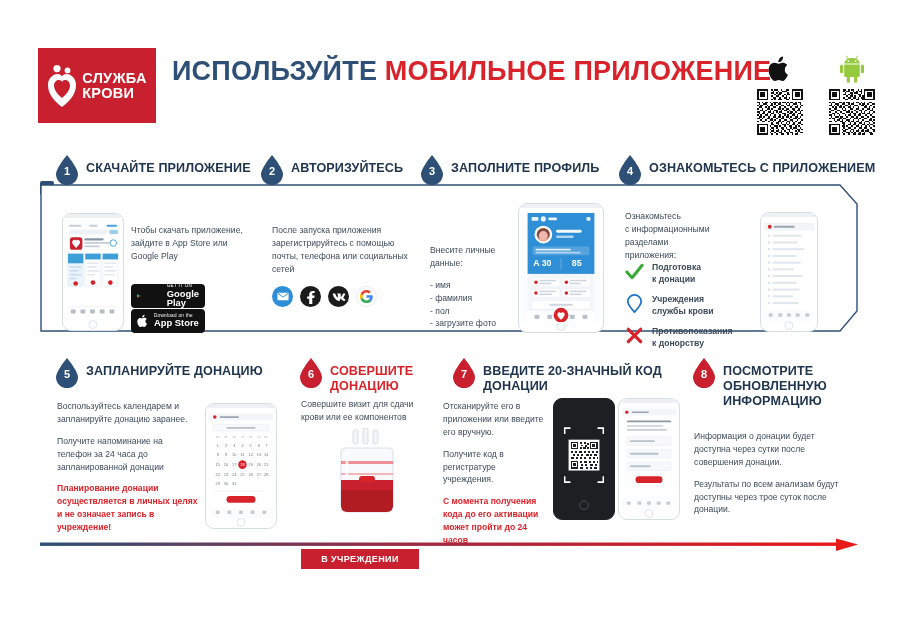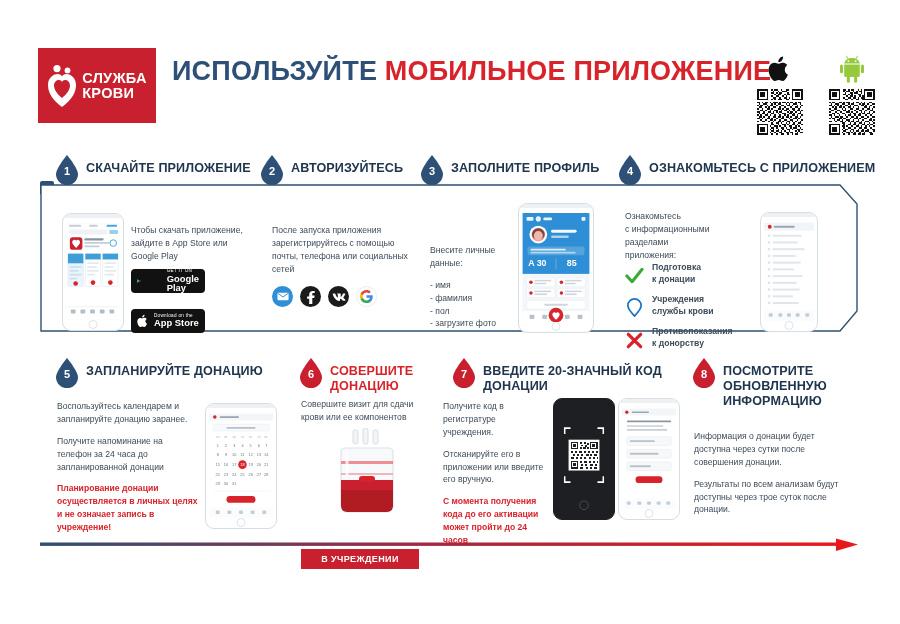--- a/index.html
+++ b/index.html
@@ -96,21 +96,21 @@
 
   
   .soc { display: flex; gap: 7px; }
   .soc .c {
     width: 21px; height: 21px; border-radius: 50%;
     display: flex; align-items: center; justify-content: center;
   }
 
   
   .infolist { position: absolute; display: flex; flex-direction: column; gap: 9px; }
-  .infoitem { display: flex; align-items: flex-end; gap: 8px; }
+  .infoitem { display: flex; align-items: flex-start; gap: 8px; }
   .infoitem .ic { width: 19px; height: 19px; flex: 0 0 auto; }
   .infoitem .lb { font-size: 8.6px; line-height: 1.35; color: #3d4b5a; font-weight: bold; }
 
   
   .redbtn {
     position: absolute; background: #c8202f; color: #fff;
     font-size: 9px; font-weight: bold; letter-spacing: .4px;
     display: flex; align-items: center; justify-content: center;
   }
 
@@ -709,21 +709,21 @@
         </g>
       </svg>
     </div>
     <div class="home"></div>
   </div>
 
   <div class="txt" style="left:131px; top:224px; width:118px;">
     <p>Чтобы скачать приложение, зайдите в App Store или Google Play</p>
   </div>
 
-  <div class="badge" style="position:absolute; left:131px; top:269px;gap:26px;">
+  <div class="badge" style="position:absolute; left:131px; top:284px;gap:26px;">
     <svg width="13" height="14" viewBox="0 0 13 14">
       <path d="M1 .7 L9.2 7 L1 13.3 Z" fill="#4ddbb8"></path>
       <path d="M1 .7 L9.2 7 L5.6 7 Z" fill="#4aa3e0"></path>
       <path d="M1 13.3 L9.2 7 L5.6 7 Z" fill="#e8493f"></path>
       <path d="M9.2 7 L12.3 5.2 L12.3 8.8 Z" fill="#f5c43c"></path>
     </svg>
     <span class="bt">
       <span class="s1">GET IT ON</span>
       <span class="s2">Google Play</span>
     </span>
@@ -774,21 +774,21 @@
   <div class="txt" style="left:430px; top:244px; width:90px;">
     <p>Внесите личные данные:</p>
     <ul class="list">
       <li>- имя</li>
       <li>- фамилия</li>
       <li>- пол</li>
       <li>- загрузите фото</li>
     </ul>
   </div>
 
-  <div class="phone" style="left:518px; top:203px; width:76px; height:130px;">
+  <div class="phone" style="left:518px; top:203px; width:86px; height:130px;">
     <div class="bar"></div>
     <div class="scr">
       <svg viewBox="0 0 68 111" width="100%" height="100%">
         <rect width="68" height="111" fill="#f4f7fa"></rect>
         <rect width="68" height="62" fill="#2f8fd6"></rect>
         <g fill="#ffffff" opacity=".9">
           <rect x="4" y="4" width="7" height="4" rx="1"></rect>
           <circle cx="16" cy="6" r="2.6"></circle>
           <rect x="21" y="4.5" width="9" height="3" rx="1.5"></rect>
           <rect x="60" y="4" width="4" height="4" rx="1"></rect>
@@ -1049,22 +1049,22 @@
       <rect x="16" y="33" width="52" height="3" fill="#e8636a" opacity=".7"></rect>
       <rect x="16" y="45" width="52" height="2" fill="#eb8086" opacity=".55"></rect>
       <rect x="34" y="48" width="16" height="6" rx="3" fill="#d8232a"></rect>
       <path d="M22 24 v24" stroke="#ffffff" stroke-width="3" opacity=".75" stroke-linecap="round"></path>
     </svg>
   </div>
 
   <div class="redbtn" style="left:301px; top:513px; width:118px; height:20px;margin-top:36px;">В УЧРЕЖДЕНИИ</div>
 
   <div class="txt" style="left:443px; top:400px; width:104px;">
+    <p>Отсканируйте его в приложении или введите его вручную.</p>
     <p>Получите код в регистратуре учреждения.</p>
-    <p>Отсканируйте его в приложении или введите его вручную.</p>
     <p class="red">С момента получения кода до его активации может пройти до 24 часов</p>
   </div>
 
   <div class="phone" style="left:553px; top:398px; width:62px; height:122px; background:#1d1f22; border-color:#1d1f22;">
     <div class="scr" style="left:3px; right:3px; top:5px; bottom:7px; background:#1d1f22;">
       <svg viewBox="0 0 56 110" width="100%" height="100%">
         <rect width="56" height="110" fill="#1d1f22"></rect>
         <rect x="12" y="36" width="32" height="32" fill="#ffffff"></rect>
         <g fill="#1d1f22" shape-rendering="crispEdges">
           <path d="M14 38h8v8h-8zm1.6 1.6v4.8h4.8v-4.8z"></path>

